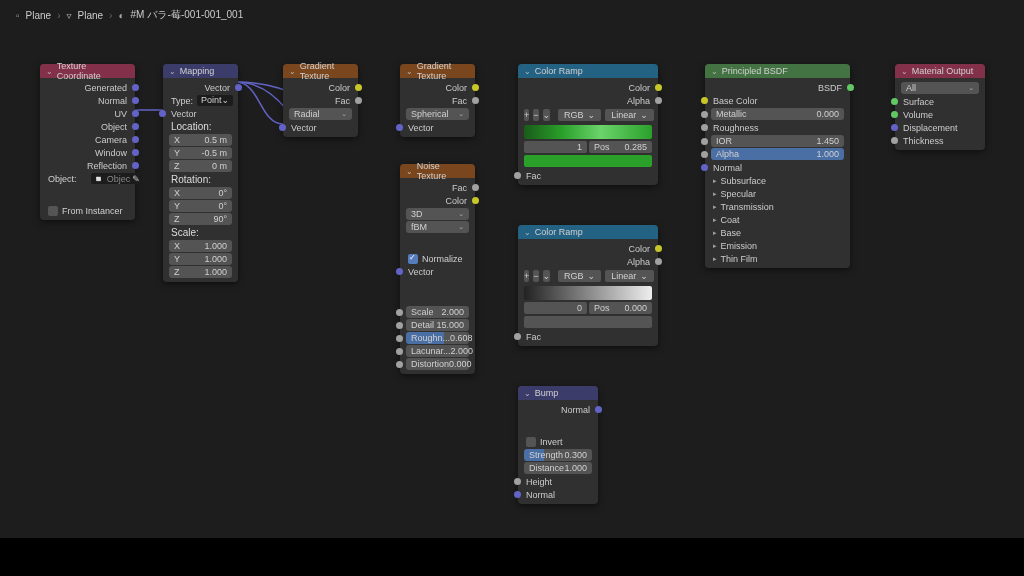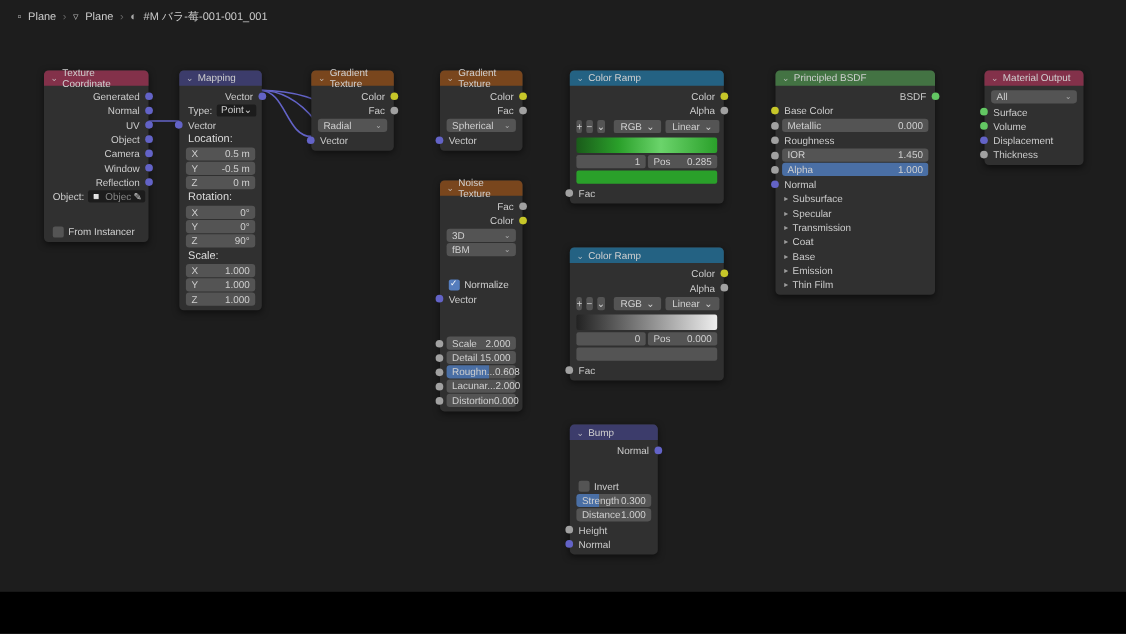--- a/index.html
+++ b/index.html
@@ -169,21 +169,21 @@
           <span class="socket out vec"></span>
         </div>
     <div class="row right">
           <span class="row-label">Window</span>
           <span class="socket out vec"></span>
         </div>
     <div class="row right">
           <span class="row-label">Reflection</span>
           <span class="socket out vec"></span>
         </div>
-    <div class="row" style="gap:3px">
+    <div class="row" style="gap:14px">
       <span>Object:</span>
       <span style="flex:1;background:#1c1c1c;border-radius:2px;height:11px;display:flex;align-items:center;padding:0 3px;gap:2px">
         <span>◽</span>
         <span style="color:#888">Objec</span>
         <span>✎</span>
       </span>
     </div>
     <div class="checkbox-row">
       <span class="cb"></span>
       <span>From Instancer</span>

